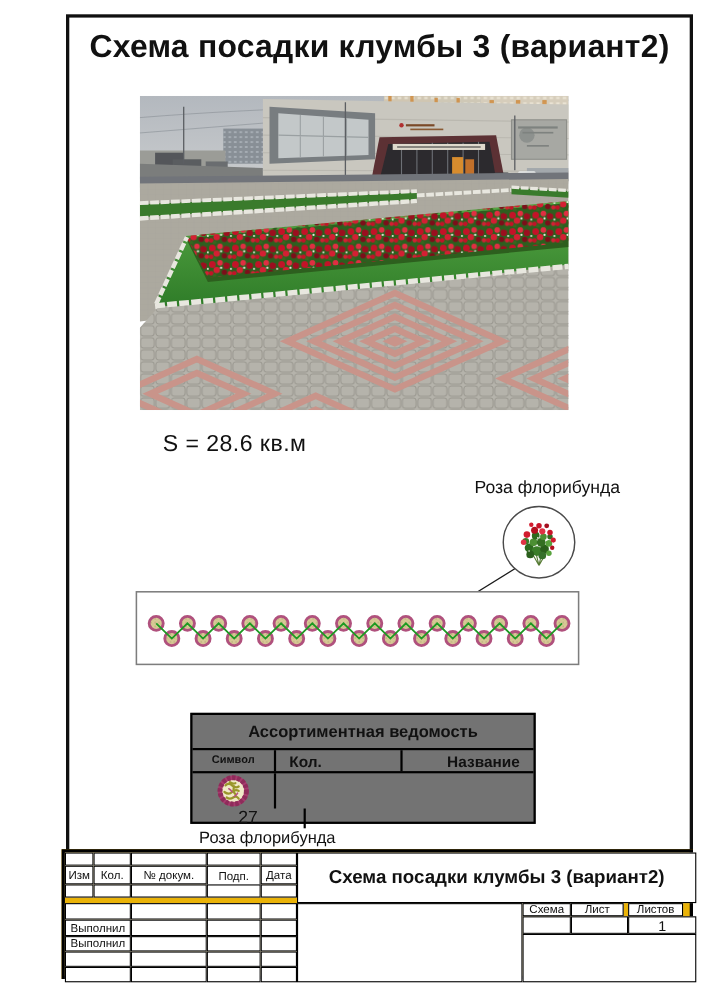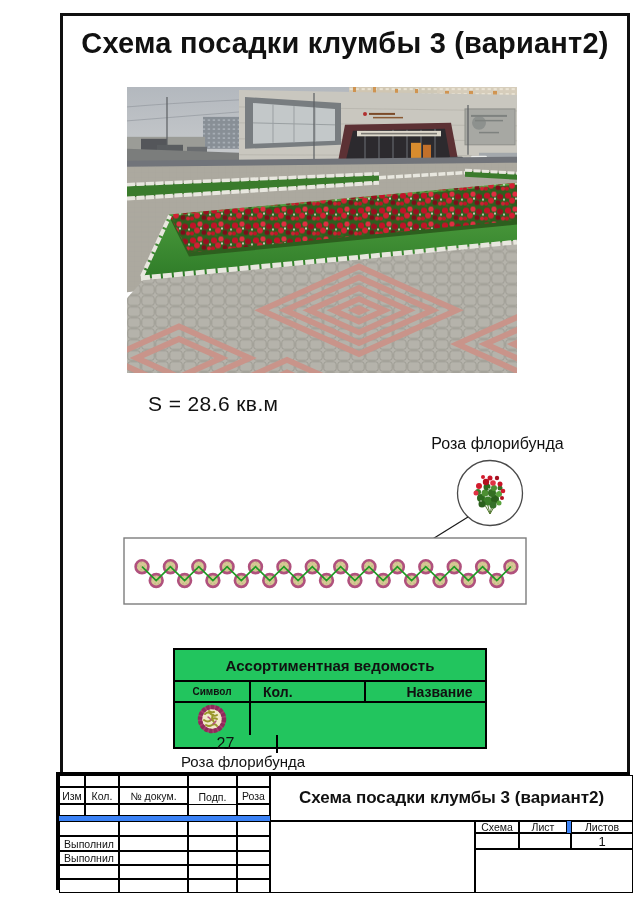--- a/index.html
+++ b/index.html
@@ -14,35 +14,35 @@
   .photo svg{display:block;width:100%;height:100%;}
   
   .area{left:148px;top:392px;font-size:21px;letter-spacing:.4px;}
   
   .callout-label{left:415px;top:435px;width:165px;text-align:center;font-size:16px;}
   .callout{left:455px;top:458px;width:70px;height:70px;}
   .leader{left:380px;top:508px;width:112px;height:64px;}
   
   .strip{left:0;top:530px;width:640px;height:85px;}
   
-  .assort{left:173px;top:648px;width:314px;height:101px;border:2.5px solid #000;box-sizing:border-box;background:#22c55e;}
+  .assort{left:173px;top:648px;width:314px;height:101px;border:2.5px solid #000;box-sizing:border-box;background:#737373;}
   .a-title{height:30px;border-bottom:2.5px solid #000;display:flex;align-items:center;justify-content:center;font-weight:bold;font-size:15px;}
   .a-row{display:flex;}
   .a-head{height:19px;border-bottom:2.5px solid #000;}
   .a-body{height:45px;flex-direction:column;}
   .a-c1{width:74px;border-right:2.5px solid #000;display:flex;align-items:center;justify-content:center;}
   .a-c2{width:101px;border-right:2.5px solid #000;display:flex;align-items:center;}
   .a-c3{flex:1;display:flex;align-items:center;padding-left:28px;}
   .a-head .a-c1{font-weight:bold;font-size:10px;}
   .a-head .a-c2{font-weight:bold;font-size:14px;padding-left:12px;}
   .a-head .a-c3{font-weight:bold;font-size:14px;justify-content:center;}
   .a-body .a-c2{justify-content:center;font-size:16px;}
   .a-body .a-c3{font-size:15px;padding-left:6px;}
   
-  .stamp{left:56px;top:772px;width:574px;height:118px;border:3px solid #000;box-sizing:border-box;background:#3b82f6;}
+  .stamp{left:56px;top:772px;width:574px;height:118px;border:3px solid #000;box-sizing:border-box;background:#eab308;}
   .sc{position:absolute;border:1.5px solid #000;box-sizing:border-box;display:flex;align-items:center;justify-content:center;font-size:10.5px;background:#fff;overflow:hidden;white-space:nowrap;}
   .sc.big{font-size:17px;font-weight:bold;}
   .sc.val{font-size:13px;}
 </style>
 </head>
 <body>
 
 <div class="abs frame"></div>
 
 <div class="abs main-title">Схема посадки клумбы 3 (вариант2)</div>
@@ -340,21 +340,21 @@
   <div class="sc" style="left:0;top:0;width:26px;height:12px"></div>
   <div class="sc" style="left:26px;top:0;width:34px;height:12px"></div>
   <div class="sc" style="left:60px;top:0;width:69px;height:12px"></div>
   <div class="sc" style="left:129px;top:0;width:49px;height:12px"></div>
   <div class="sc" style="left:178px;top:0;width:33px;height:12px"></div>
 
   <div class="sc" style="left:0;top:12px;width:26px;height:17px">Изм</div>
   <div class="sc" style="left:26px;top:12px;width:34px;height:17px">Кол.</div>
   <div class="sc" style="left:60px;top:12px;width:69px;height:17px">№ докум.</div>
   <div class="sc" style="left:129px;top:12px;width:49px;height:20px">Подп.</div>
-  <div class="sc" style="left:178px;top:12px;width:33px;height:17px">Роза</div>
+  <div class="sc" style="left:178px;top:12px;width:33px;height:17px">Дата</div>
 
   <div class="sc" style="left:0;top:29px;width:26px;height:12px"></div>
   <div class="sc" style="left:26px;top:29px;width:34px;height:12px"></div>
   <div class="sc" style="left:60px;top:29px;width:69px;height:12px"></div>
   <div class="sc" style="left:129px;top:29px;width:49px;height:12px"></div>
   <div class="sc" style="left:178px;top:29px;width:33px;height:12px"></div>
 
   <div class="sc" style="left:0;top:46px;width:60px;height:15px"></div>
   <div class="sc" style="left:60px;top:46px;width:69px;height:15px"></div>
   <div class="sc" style="left:129px;top:46px;width:49px;height:15px"></div>
@@ -378,20 +378,20 @@
   <div class="sc" style="left:0;top:104px;width:60px;height:14px"></div>
   <div class="sc" style="left:60px;top:104px;width:69px;height:14px"></div>
   <div class="sc" style="left:129px;top:104px;width:49px;height:14px"></div>
   <div class="sc" style="left:178px;top:104px;width:33px;height:14px"></div>
 
   <div class="sc big" style="left:211px;top:0;width:363px;height:46px">Схема посадки клумбы 3 (вариант2)</div>
   <div class="sc" style="left:211px;top:46px;width:205px;height:72px"></div>
 
   <div class="sc" style="left:416px;top:46px;width:44px;height:12px">Схема</div>
   <div class="sc" style="left:460px;top:46px;width:48px;height:12px">Лист</div>
-  <div class="sc" style="left:512px;top:46px;width:62px;height:12px">Листов</div>
+  <div class="sc" style="left:512px;top:46px;width:50px;height:12px">Листов</div>
 
   <div class="sc" style="left:416px;top:58px;width:44px;height:16px"></div>
   <div class="sc" style="left:460px;top:58px;width:52px;height:16px"></div>
   <div class="sc val" style="left:512px;top:58px;width:62px;height:16px">1</div>
 
   <div class="sc" style="left:416px;top:74px;width:158px;height:44px"></div>
 </div>
 
 </body></html>

